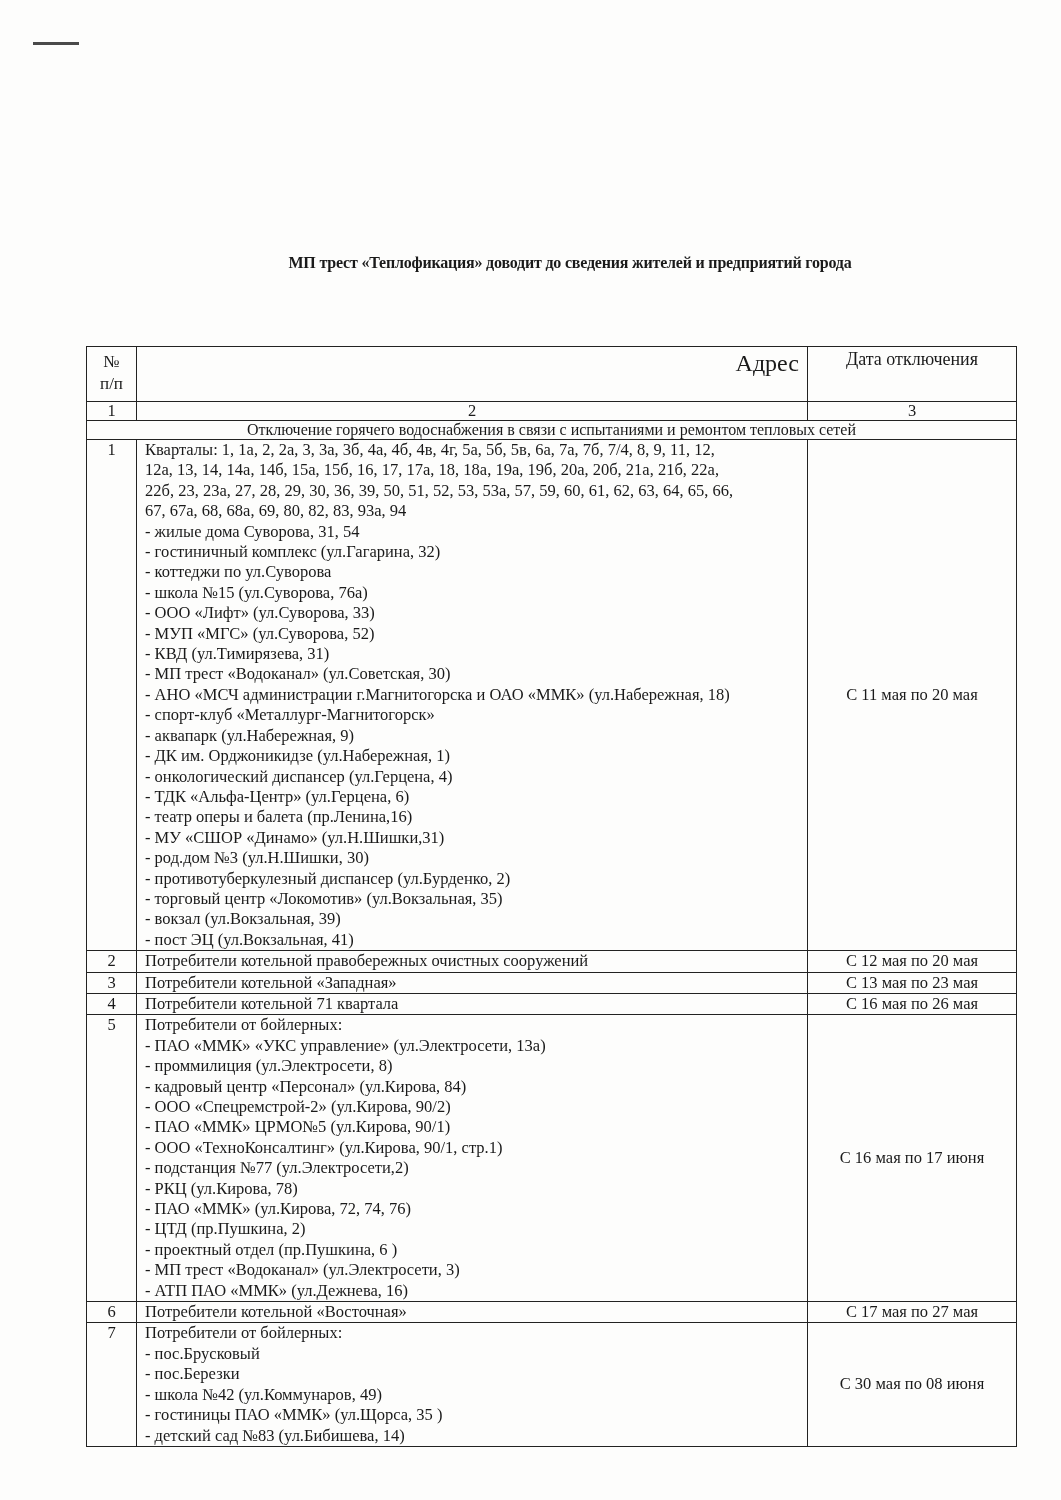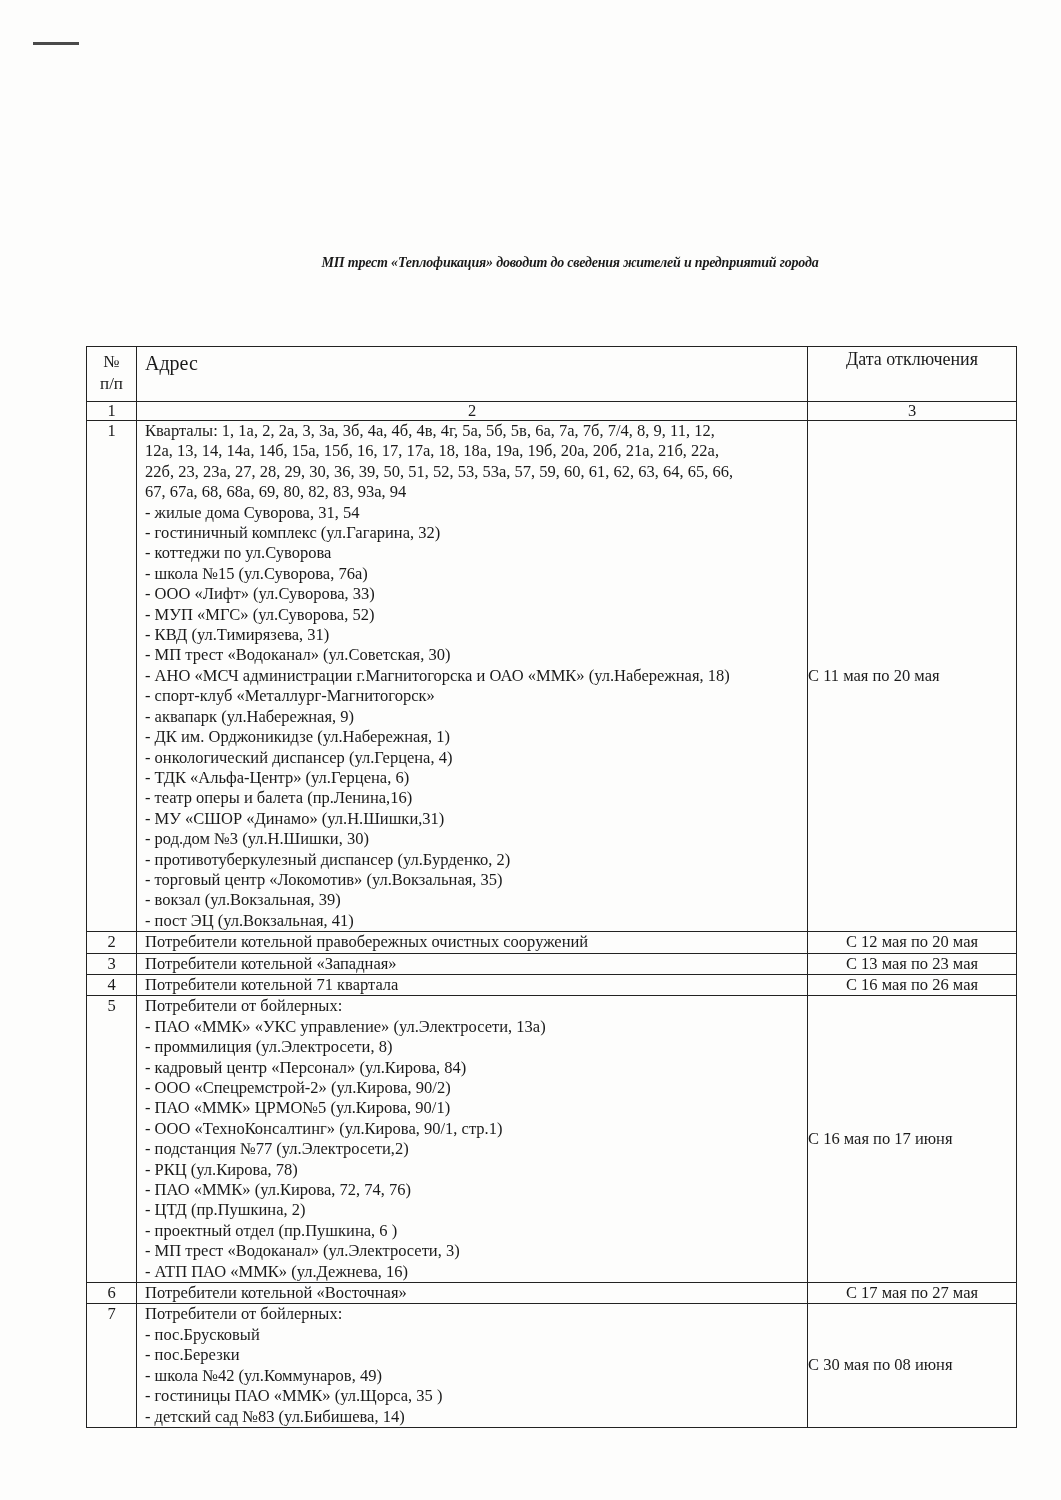--- a/index.html
+++ b/index.html
@@ -3,36 +3,36 @@
 <meta charset="utf-8">
 <style>
   html, body { margin: 0; padding: 0; }
   body {
     width: 1061px; height: 1500px; background: #fdfdfc; position: relative; overflow: hidden;
     font-family: "Liberation Serif", "DejaVu Serif", serif; color: #1a1a1a;
   }
   .corner-mark { position: absolute; left: 33px; top: 42px; width: 46px; height: 3px; background: #4a4a4a; }
   .title {
     position: absolute; left: 150px; top: 250px; width: 840px; text-align: center;
-    font-weight: bold; font-size: 14px; line-height: 25px;
-    font-family: "Liberation Serif", serif; letter-spacing: -0.2px; font-style: italic;
+    font-weight: bold; font-size: 16px; line-height: 25px;
+    font-family: "Liberation Serif", serif; letter-spacing: -0.2px;
   }
   table.sched {
     position: absolute; left: 86px; top: 346px; width: 930px;
     border-collapse: collapse; table-layout: fixed; font-size: 16.5px; line-height: 20.4px;
   }
   table.sched td { border: 1.5px solid #222; padding: 0 8px; vertical-align: top; }
   col.c1 { width: 50px; } col.c2 { width: 671px; } col.c3 { width: 209px; }
   .num { text-align: center; padding: 0 !important; }
   .hdr-num { text-align: center; font-size: 17px; line-height: 22px; padding-top: 4px !important; }
-  .hdr-addr { text-align: left; font-size: 20px; padding-top: 6px !important; height: 48px; }
+  .hdr-addr { text-align: right; font-size: 24px; padding-top: 6px !important; height: 48px; }
   .hdr-date { text-align: center; font-size: 18px; padding-top: 2px !important; }
   .idx-row td { text-align: center; height: 18px; line-height: 18px; }
   .section-row td { text-align: center; height: 18px; line-height: 18px; font-size: 16px; }
-  .date-mid { vertical-align: middle !important; text-align: left; padding: 0 !important; }
+  .date-mid { vertical-align: middle !important; text-align: center; padding: 0 !important; }
   .date-top { text-align: center; padding: 0 !important; }
   .line { display: block; white-space: nowrap; }
 </style>
 </head>
 <body>
 
 <div class="corner-mark"></div>
 
 <div class="title">
   <span class="line">МП трест «Теплофикация» доводит до сведения жителей и предприятий города</span>
@@ -50,20 +50,23 @@
         <span class="line">№</span>
         <span class="line">п/п</span>
       </td>
       <td class="hdr-addr">Адрес</td>
       <td class="hdr-date">Дата отключения</td>
     </tr>
     <tr class="idx-row">
       <td>1</td>
       <td>2</td>
       <td>3</td>
+    </tr>
+    <tr class="section-row">
+      <td colspan="3">Отключение горячего водоснабжения в связи с испытаниями и ремонтом тепловых сетей</td>
     </tr>
   <tr>
         <td class="num">1</td>
         <td>
           <span class="line">Кварталы: 1, 1а, 2, 2а, 3, 3а, 3б, 4а, 4б, 4в, 4г, 5а, 5б, 5в, 6а, 7а, 7б, 7/4, 8, 9, 11, 12,</span>
           <span class="line">12а, 13, 14, 14а, 14б, 15а, 15б, 16, 17, 17а, 18, 18а, 19а, 19б, 20а, 20б, 21а, 21б, 22а,</span>
           <span class="line">22б, 23, 23а, 27, 28, 29, 30, 36, 39, 50, 51, 52, 53, 53а, 57, 59, 60, 61, 62, 63, 64, 65, 66,</span>
           <span class="line">67, 67а, 68, 68а, 69, 80, 82, 83, 93а, 94</span>
           <span class="line">- жилые дома Суворова, 31, 54</span>
           <span class="line">- гостиничный комплекс (ул.Гагарина, 32)</span>

